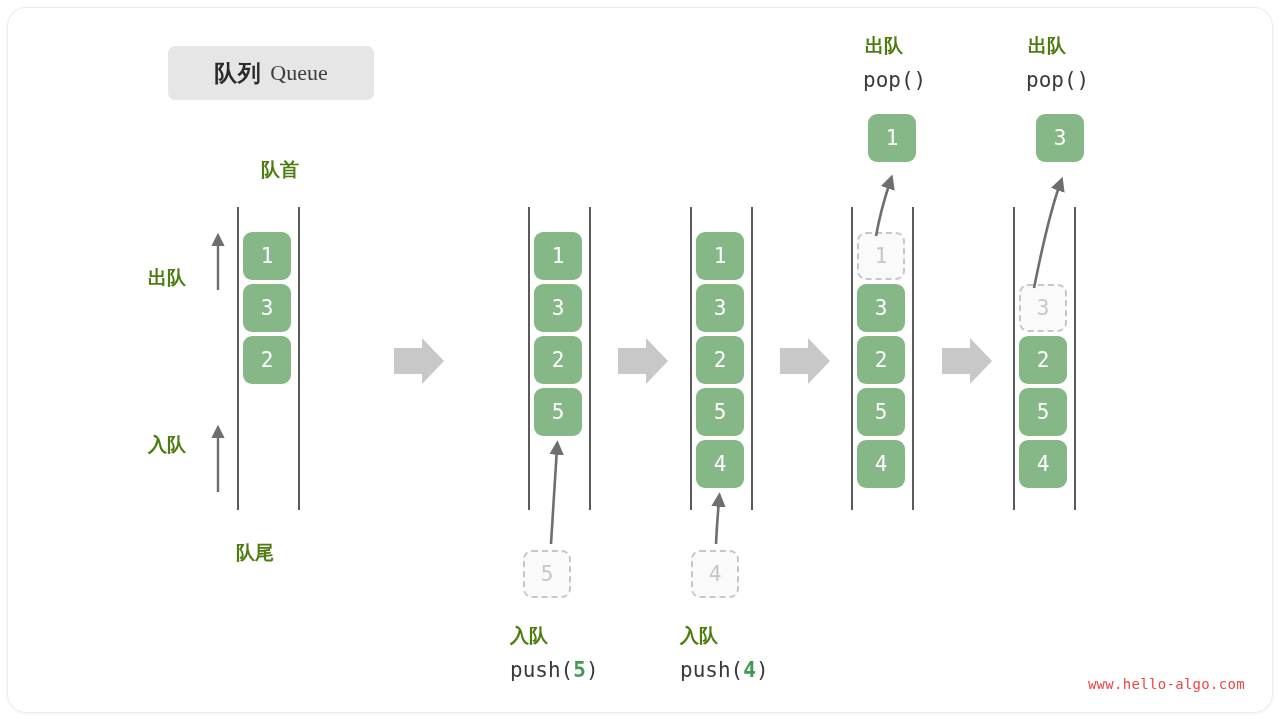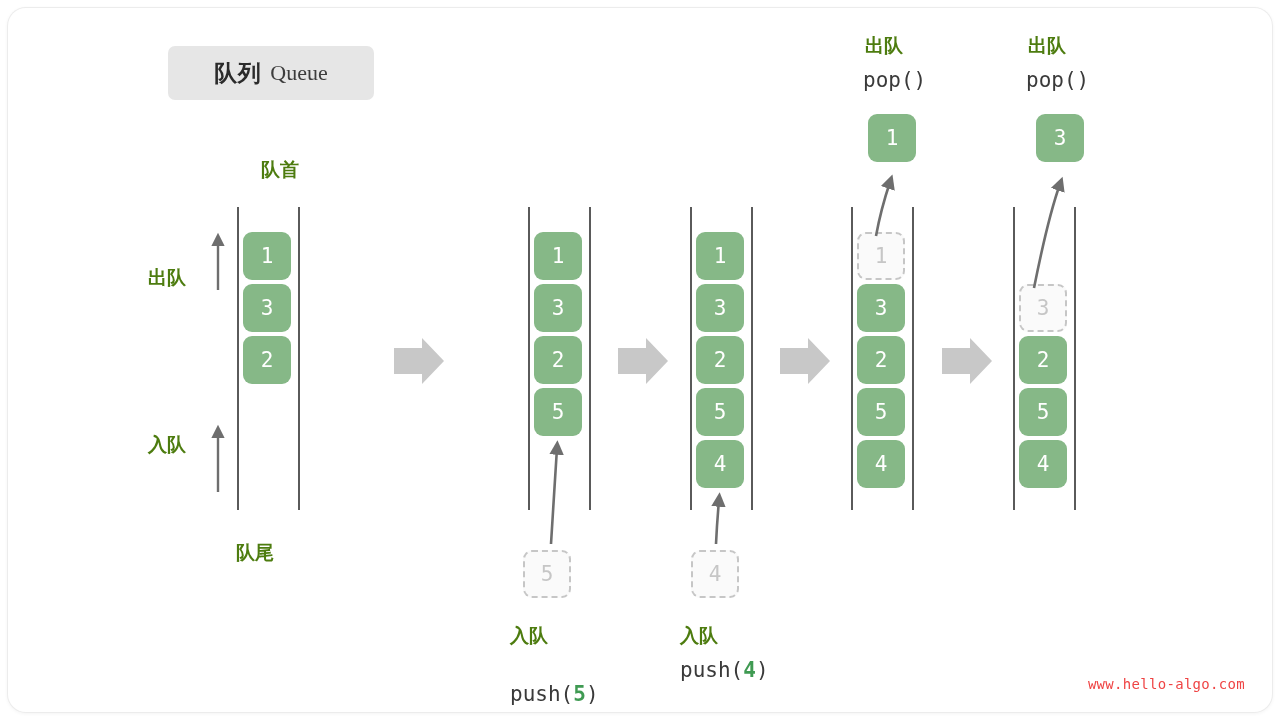--- a/index.html
+++ b/index.html
@@ -123,21 +123,21 @@
   <div class="rail" style="left:589px;top:207px;height:303px;"></div>
 
   <div class="cell filled" style="left:534px;top:232px;">1</div>
   <div class="cell filled" style="left:534px;top:284px;">3</div>
   <div class="cell filled" style="left:534px;top:336px;">2</div>
   <div class="cell filled" style="left:534px;top:388px;">5</div>
 
   <div class="cell ghost" style="left:523px;top:550px;">5</div>
 
   <div class="cnlabel" style="left:510px;top:623px;">入队</div>
-  <div class="mono" style="left:510px;top:658px;margin-top:24px;"><span>push(</span><span class="num">5</span><span>)</span></div>
+  <div class="mono" style="left:510px;top:658px;"><span>push(</span><span class="num">5</span><span>)</span></div>
 
   <div class="rail" style="left:690px;top:207px;height:303px;"></div>
   <div class="rail" style="left:751px;top:207px;height:303px;"></div>
 
   <div class="cell filled" style="left:696px;top:232px;">1</div>
   <div class="cell filled" style="left:696px;top:284px;">3</div>
   <div class="cell filled" style="left:696px;top:336px;">2</div>
   <div class="cell filled" style="left:696px;top:388px;">5</div>
   <div class="cell filled" style="left:696px;top:440px;">4</div>
 

